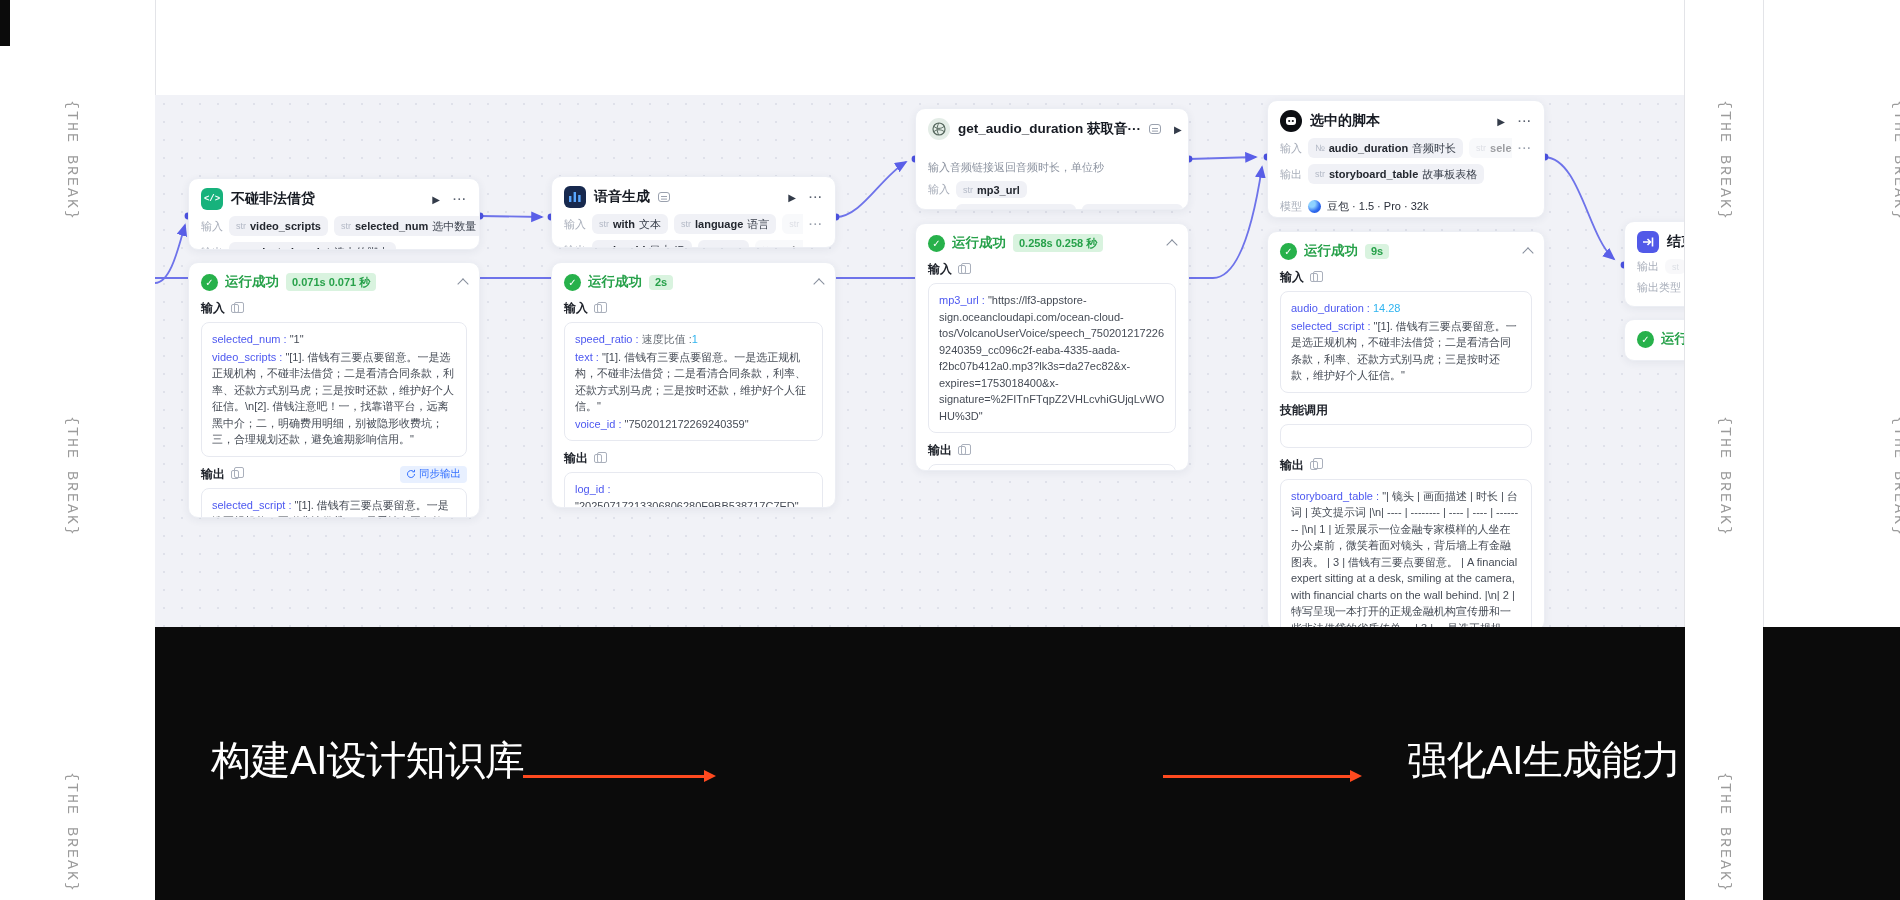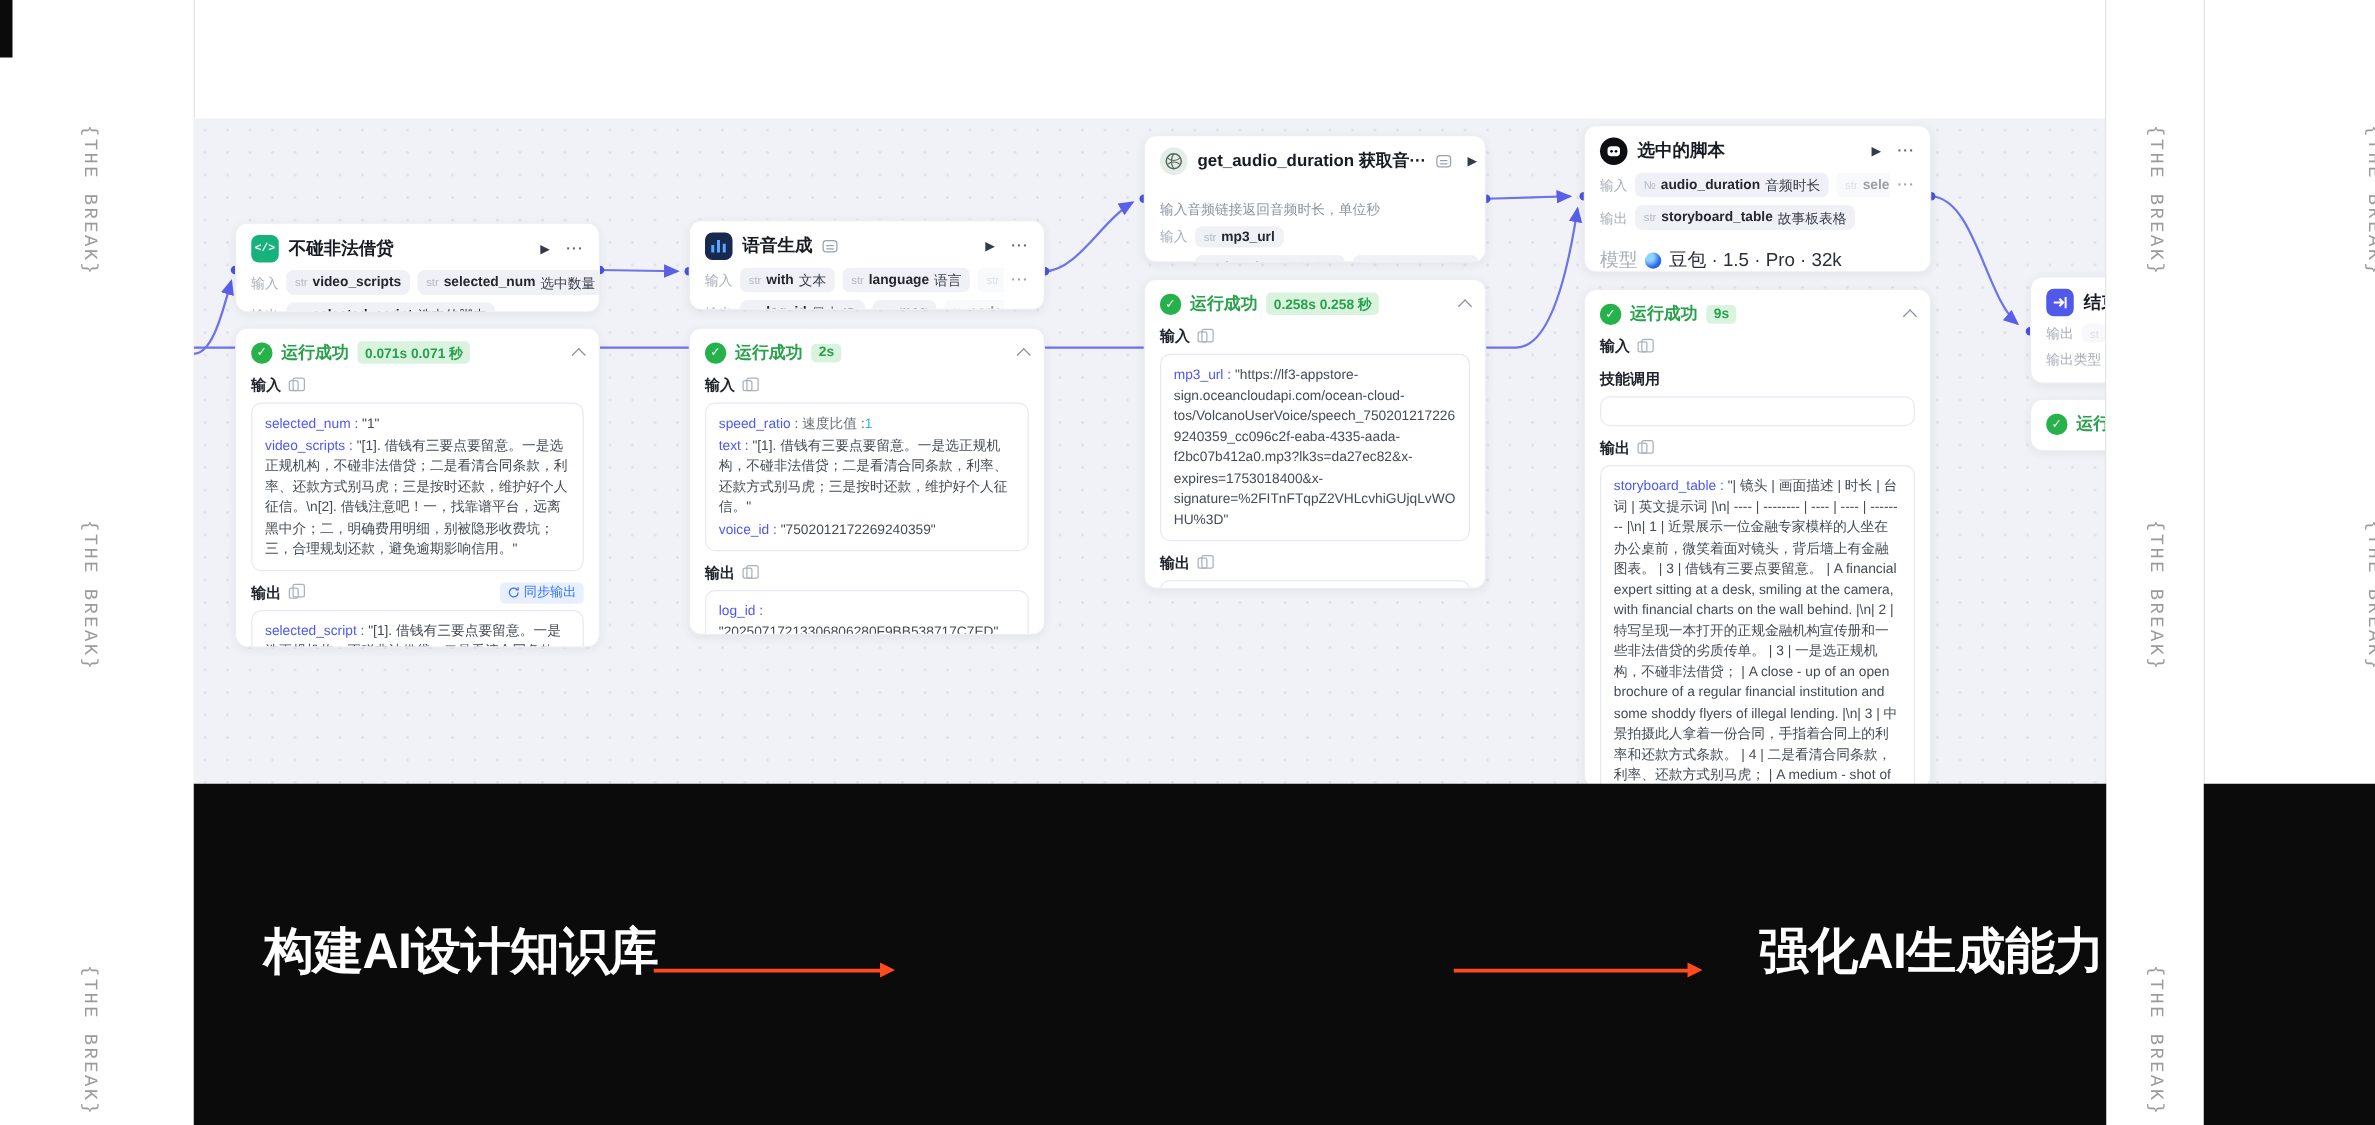--- a/index.html
+++ b/index.html
@@ -44,21 +44,21 @@
 
   .iorow { display:flex; align-items:center; gap:6px; margin-top:6px; font-size:11px; }
   .iolab { color:#a8aeba; flex:none; }
   .ptag  { display:inline-flex; align-items:center; gap:4px; background:#f0f1f6; border-radius:6px;
            padding:2.5px 7px; font-size:11px; color:#23272f; white-space:nowrap; }
   .ptag i { font-style:normal; font-size:9px; color:#b3b9c6; }
   .ptag b { font-weight:700; }
   .ptag em { font-style:normal; font-weight:400; color:#3a404c; }
   .ptag.faded { opacity:.45; }
   .morectl { color:#9aa1ad; margin-left:auto; font-weight:700; letter-spacing:1px; font-size:11px; }
-  .mrow  { display:flex; align-items:center; gap:6px; margin-top:15px; font-size:15px; color:#2a2f3a; }
+  .mrow  { display:flex; align-items:center; gap:6px; margin-top:15px; font-size:11px; color:#2a2f3a; }
   .dou   { width:13px; height:13px; border-radius:50%; flex:none;
            background:radial-gradient(circle at 30% 30%, #8ed2ff 0 25%, #2f6bf0 60%, #1747c9 100%); }
   .muted { color:#b4bac4; }
 
   .runcard { padding:10px 12px; }
   .runhead { display:flex; align-items:center; gap:7px; }
   .okc { width:17px; height:17px; border-radius:50%; background:#27b14b; color:#fff; font-size:10px;
          display:flex; align-items:center; justify-content:center; font-weight:700; flex:none; }
   .okt { color:#27a14a; font-weight:700; font-size:13.5px; white-space:nowrap; }
   .dbadge { background:#d9f3df; color:#27a14a; font-size:11px; font-weight:700; padding:1.5px 6px; border-radius:4px; white-space:nowrap; }
@@ -73,21 +73,21 @@
   .vbox { border:1px solid #e7e9f0; border-radius:8px; padding:7px 10px; font-size:11px; line-height:1.5;
           background:#fff; word-break:break-word; }
   .kvline { margin:1px 0; }
   .c-k { color:#4d58f0; } .c-s { color:#454b55; } .c-n { color:#2fb4f0; }
   .c-g { color:#6a7078; }
   .emptybox { height:24px; }
 
   
   .blackbar { position:absolute; left:155px; top:627px; width:1530px; height:273px; background:#0b0b0b; }
   .blackbar2 { position:absolute; left:1763px; top:627px; width:137px; height:273px; background:#0b0b0b; }
-  .flabel { position:absolute; top:106px; color:#fff; font-size:40px; font-weight:700; letter-spacing:-.5px; white-space:nowrap; }
+  .flabel { position:absolute; top:106px; color:#fff; font-size:40px; font-weight:400; letter-spacing:-.5px; white-space:nowrap; }
   .farrow { position:absolute; top:148px; height:2.5px; background:#ff4a1f; }
   .farrow::after { content:""; position:absolute; right:-11px; top:-5.2px; width:0; height:0;
                    border-left:12px solid #ff4a1f; border-top:6.5px solid transparent; border-bottom:6.5px solid transparent; }
 </style>
 </head>
 <body>
 
 <div class="stage">
 
   <div class="sliver"></div>
@@ -402,20 +402,24 @@
       <div class="runhead">
         <span class="okc">✓</span>
         <span class="okt">运行成功</span>
         <span class="dbadge">9s</span>
         <span class="chev"></span>
       </div>
       <div class="seclab">
         <span>输入</span>
         <span class="ic-copy"></span>
       </div>
+      <div class="vbox">
+          <div class="kvline"><span class="c-k">audio_duration : </span><span class="c-n">14.28</span></div>
+          <div class="kvline"><span class="c-k">selected_script : </span><span class="c-s">"[1]. 借钱有三要点要留意。一是选正规机构，不碰非法借贷；二是看清合同条款，利率、还款方式别马虎；三是按时还款，维护好个人征信。"</span></div>
+        </div>
       <div class="seclab">
         <span>技能调用</span>
       </div>
       <div class="vbox emptybox"></div>
       <div class="seclab">
         <span>输出</span>
         <span class="ic-copy"></span>
       </div>
       <div class="vbox">
           <div class="kvline"><span class="c-k">storyboard_table : </span><span class="c-s">"| 镜头 | 画面描述 | 时长 | 台词 | 英文提示词 |\n| ---- | -------- | ---- | ---- | -------- |\n| 1  | 近景展示一位金融专家模样的人坐在办公桌前，微笑着面对镜头，背后墙上有金融图表。 | 3 | 借钱有三要点要留意。 | A financial expert sitting at a desk, smiling at the camera, with financial charts on the wall behind. |\n| 2  | 特写呈现一本打开的正规金融机构宣传册和一些非法借贷的劣质传单。 | 3 | 一是选正规机构，不碰非法借贷； | A close - up of an open brochure of a regular financial institution and some shoddy flyers of illegal lending. |\n| 3  | 中景拍摄此人拿着一份合同，手指着合同上的利率和还款方式条款。 | 4 | 二是看清合同条款，利率、还款方式别马虎； | A medium - shot of the person holding a contract, pointing at the interest rate and repayment method clauses on the contract. |\n| 4  | 近景显示此人对着镜头竖起大拇指，旁边屏幕上出现个人征信报告的界面。 | 4.28 | 三是按时还款，维护好个人征</span></div>

